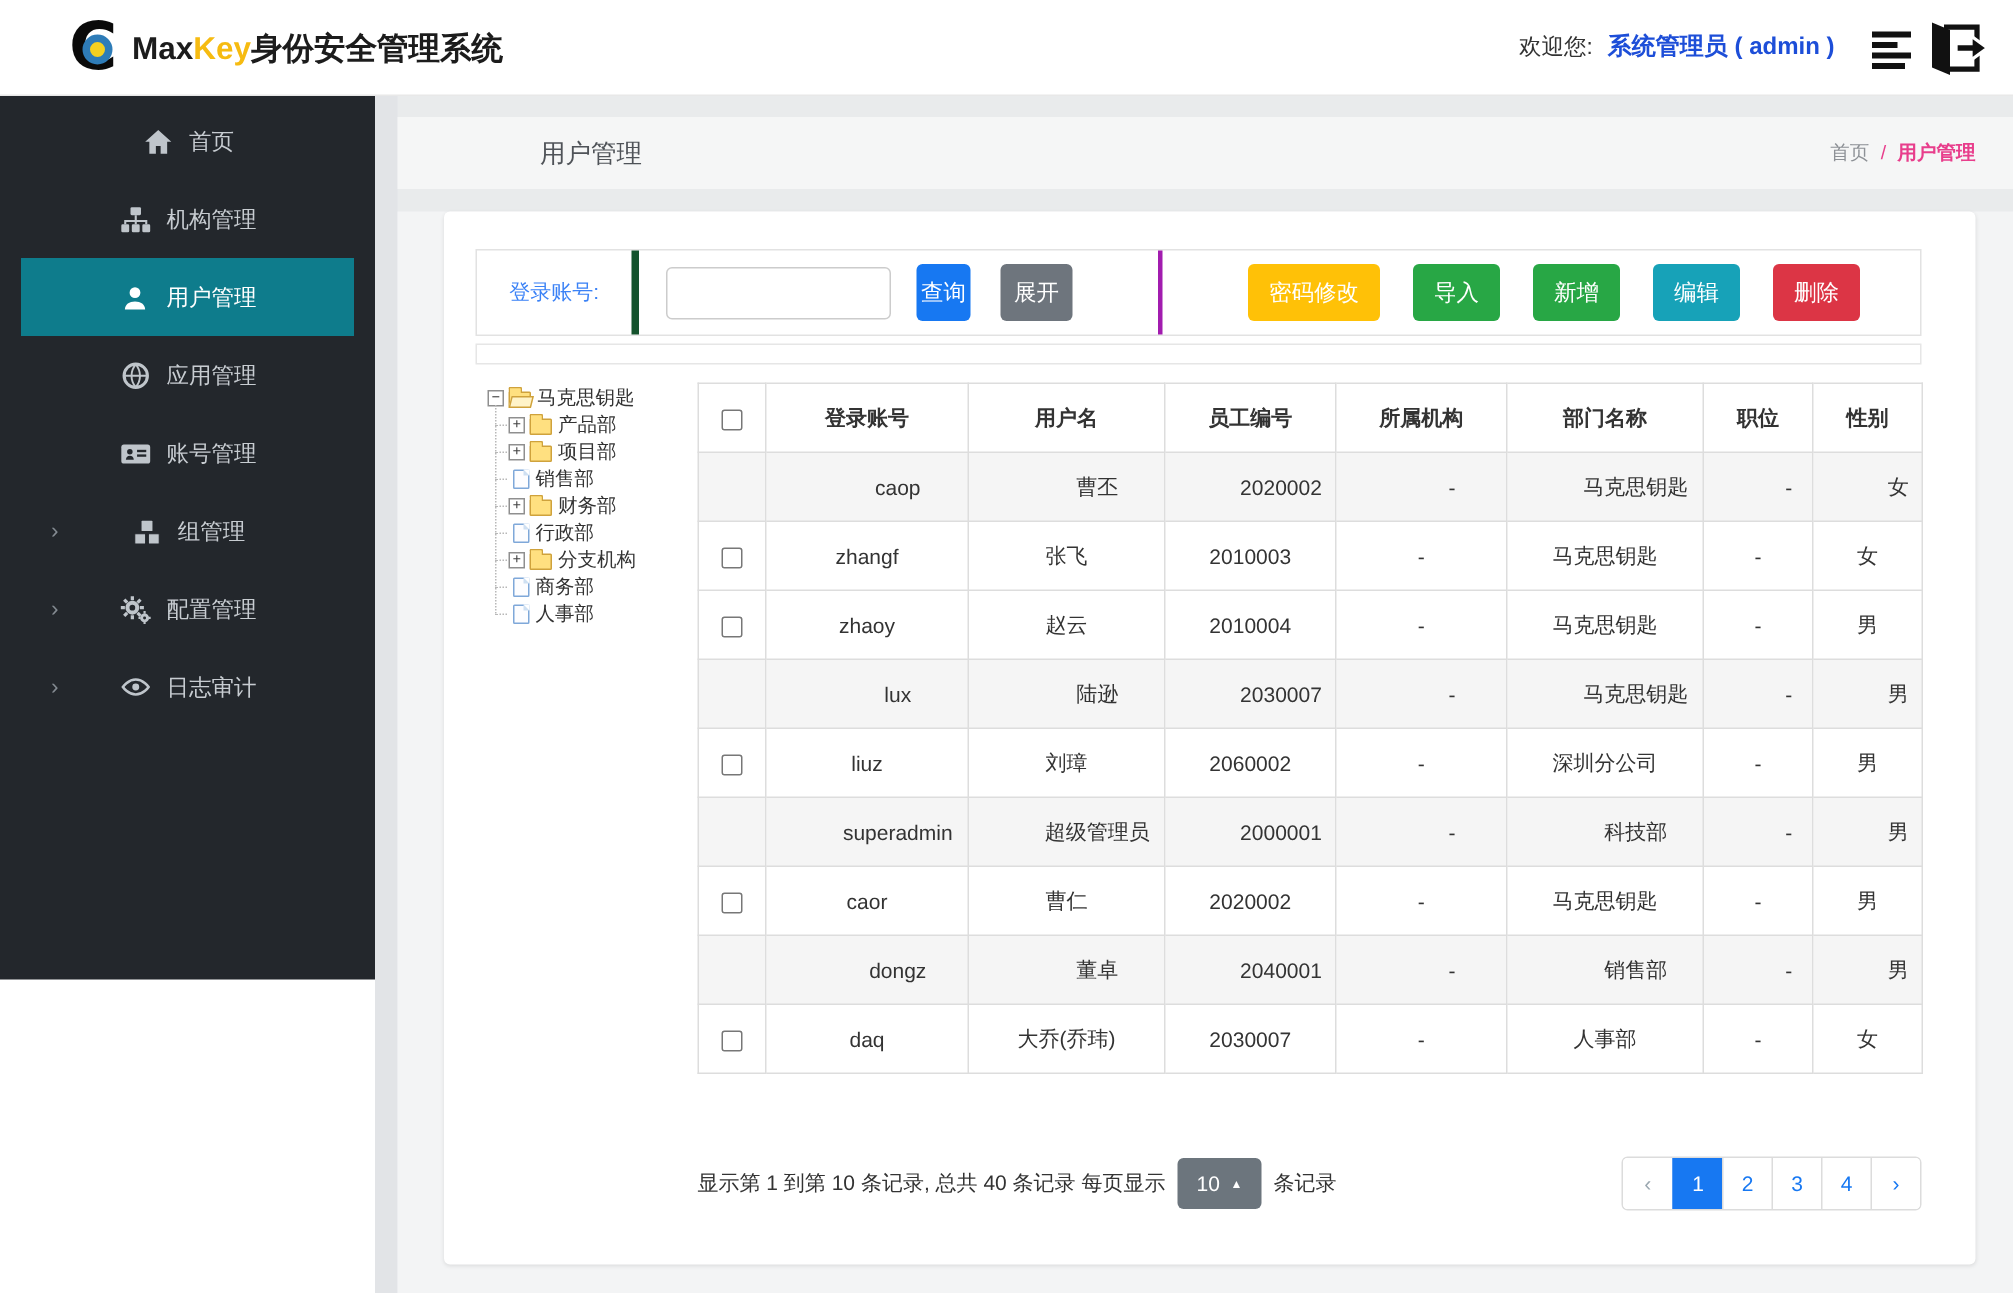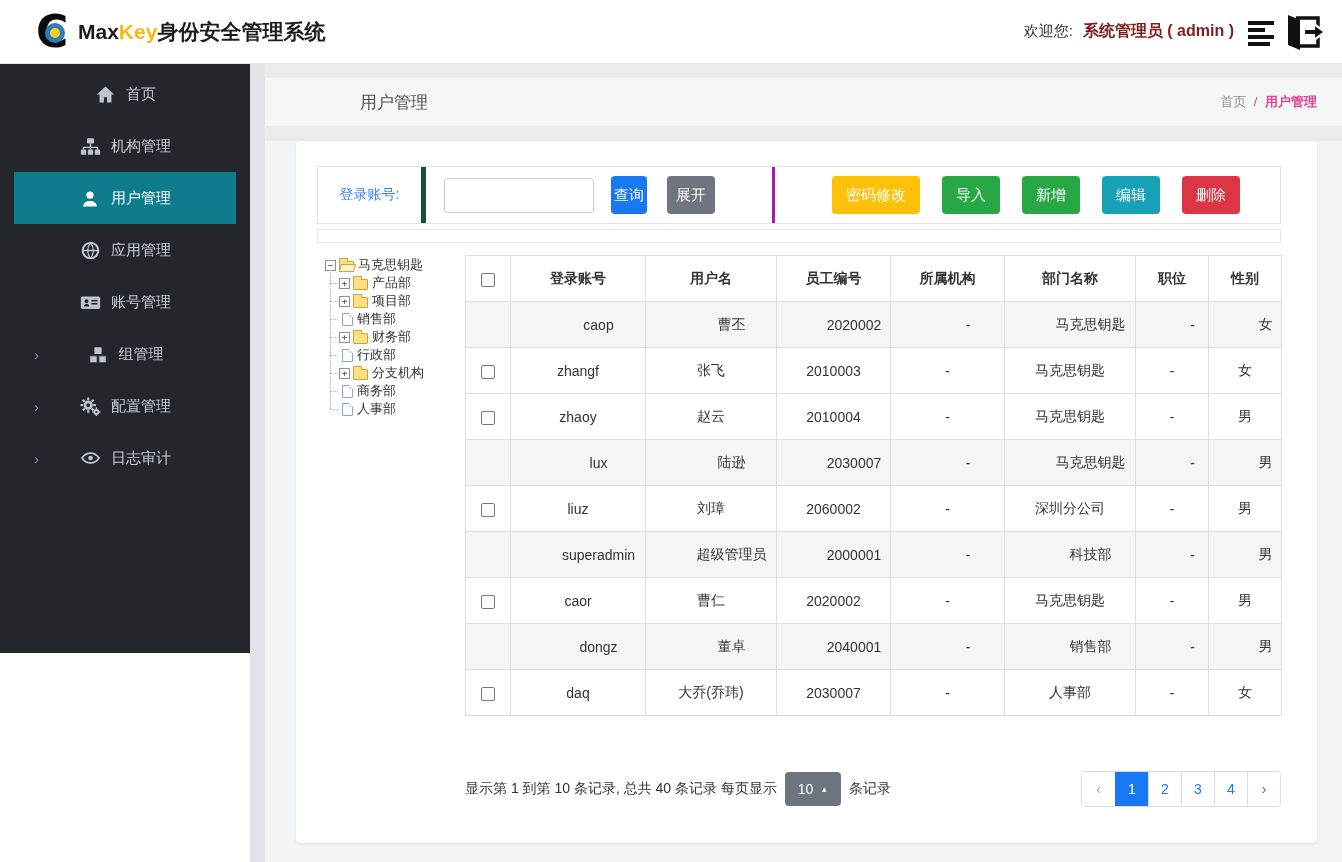--- a/index.html
+++ b/index.html
@@ -1,32 +1,32 @@
 <!DOCTYPE html>
 <html><head>
 <meta charset="utf-8">
 <style>
   * { margin:0; padding:0; box-sizing:border-box; }
   html,body { width:1342px; height:862px; overflow:hidden; background:#fff;
     font-family:"Liberation Sans","DejaVu Sans",sans-serif; }
 
   
   .topbar { position:absolute; left:0; top:0; width:1342px; height:64px; background:#fff;
-    border-bottom:1px solid #e8e8e8; display:flex; align-items:center; z-index:5; }
+    border-bottom:1px solid #e8e8e8; display:flex; align-items:center; z-index:5;padding-left:10px; }
   .brand { display:flex; align-items:center; margin-left:36px; }
   .logo-mark { position:relative; width:40px; height:44px; margin-right:2px; }
   .logo-c { font-family:"DejaVu Sans","Liberation Sans",sans-serif; font-weight:900; font-size:44px;
     line-height:44px; color:#0a0a0a; letter-spacing:-2px; }
   .logo-ring { position:absolute; left:9px; top:13px; width:20px; height:20px; border-radius:50%;
     border:5px solid #2e7cb8; background:#f5d020; }
   .brand-text { font-size:21px; font-weight:bold; color:#1c1c1c; }
   .brand-text .key { color:#f6bb11; }
   .topbar-right { margin-left:auto; display:flex; align-items:center; margin-right:14px; }
   .welcome { font-size:15px; color:#333; margin-right:10px; }
-  .username { font-size:16px; font-weight:bold; color:#7f1d1d; margin-right:8px; }
+  .username { font-size:16px; font-weight:bold; color:#1d4ed8; margin-right:19px; }
   .tb-icon { display:inline-flex; align-items:center; justify-content:center; margin-left:4px; cursor:pointer; }
 
   
   .sidebar { position:absolute; left:0; top:64px; width:250px; height:589px; background:#23272c; padding-top:4px; }
   .menu-item { position:relative; height:52px; display:flex; align-items:center; justify-content:center;
     color:#c7ccd1; font-size:15px; cursor:pointer; }
   .menu-item .mi-icon { display:inline-flex; width:22px; justify-content:center; margin-right:10px; color:#bfc5cb; }
   .menu-item.active { background:#0e7c8c; margin:0 14px; color:#fff; }
   .menu-item.active .mi-icon { color:#fff; }
   .menu-chevron { position:absolute; left:34px; top:50%; transform:translateY(-50%);

